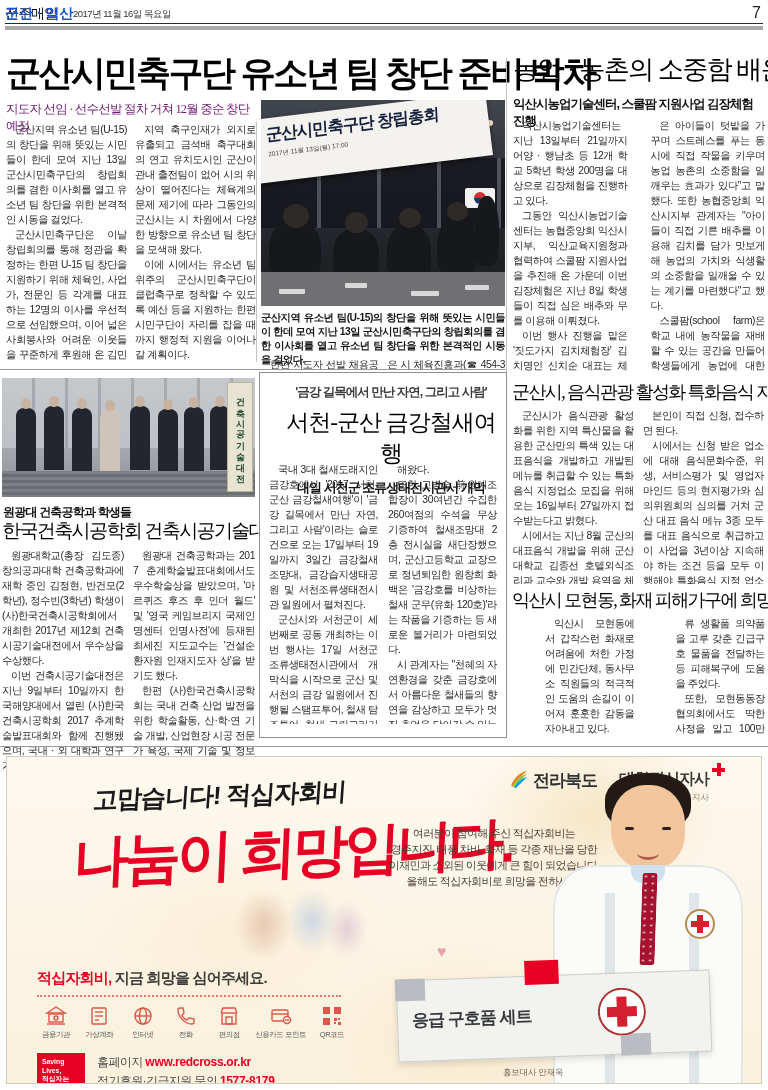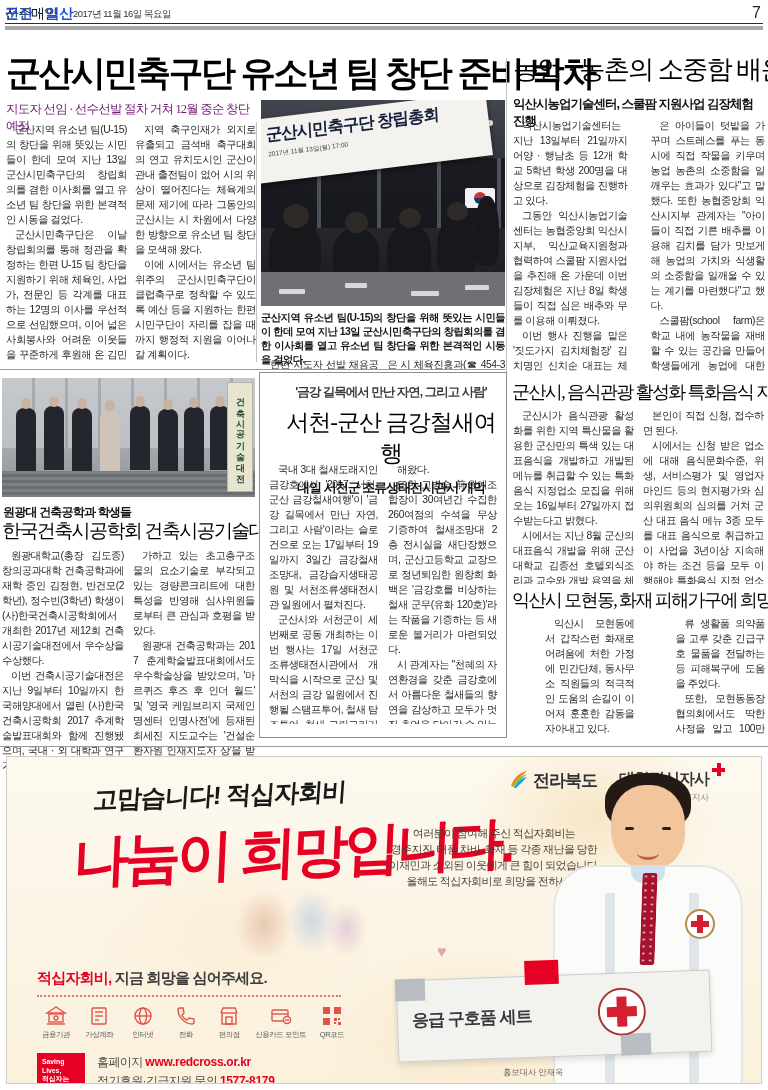--- a/index.html
+++ b/index.html
@@ -262,21 +262,20 @@
   <div class="award-headline">한국건축시공학회 건축시공기술대전 우수상</div>
   <div class="cols award-cols">
     <div class="col">
       <div>
           <p>원광대학교(총장 김도종) 창의공과대학 건축공학과에 재학 중인 김정현, 반건모(2학년), 정수빈(3학년) 학생이 (사)한국건축시공학회에서 개최한 2017년 제12회 건축시공기술대전에서 우수상을 수상했다.</p>
           <p>이번 건축시공기술대전은 지난 9일부터 10일까지 한국해양대에서 열린 (사)한국건축시공학회 2017 추계학술발표대회와 함께 진행됐으며, 국내 · 외 대학과 연구기관, 산업계 등에서 약 200여 편의 학술논문 및 포스터 발표가 성황리에 이루어졌다.</p>
         </div>
     </div>
     <div class="col">
       <div>
-          <p>가하고 있는 초고층구조물의 요소기술로 부각되고 있는 경량콘크리트에 대한 특성을 반영해 심사위원들로부터 큰 관심과 호평을 받았다.</p>
           <p>원광대 건축공학과는 2017 춘계학술발표대회에서도 우수학술상을 받았으며, '마르퀴즈 후즈 후 인더 월드' 및 '영국 케임브리지 국제인명센터 인명사전'에 등재된 최세진 지도교수는 '건설순환자원 인재지도자 상'을 받기도 했다.</p>
           <p>한편 (사)한국건축시공학회는 국내 건축 산업 발전을 위한 학술활동, 산·학·연 기술 개발, 산업현장 시공 전문가 육성, 국제 기술 및 정보 교류 등을 목적으로 2001년 설립됐으며, 4,500여 명의 회원이 활동하고 있다.</p>
         </div>
 
     </div>
   </div>
 
   <div class="bird-box">
     <div class="bird-quote">'금강 길목에서 만난 자연, 그리고 사람'</div>
     <div class="bird-headline">서천-군산 금강철새여행</div>

